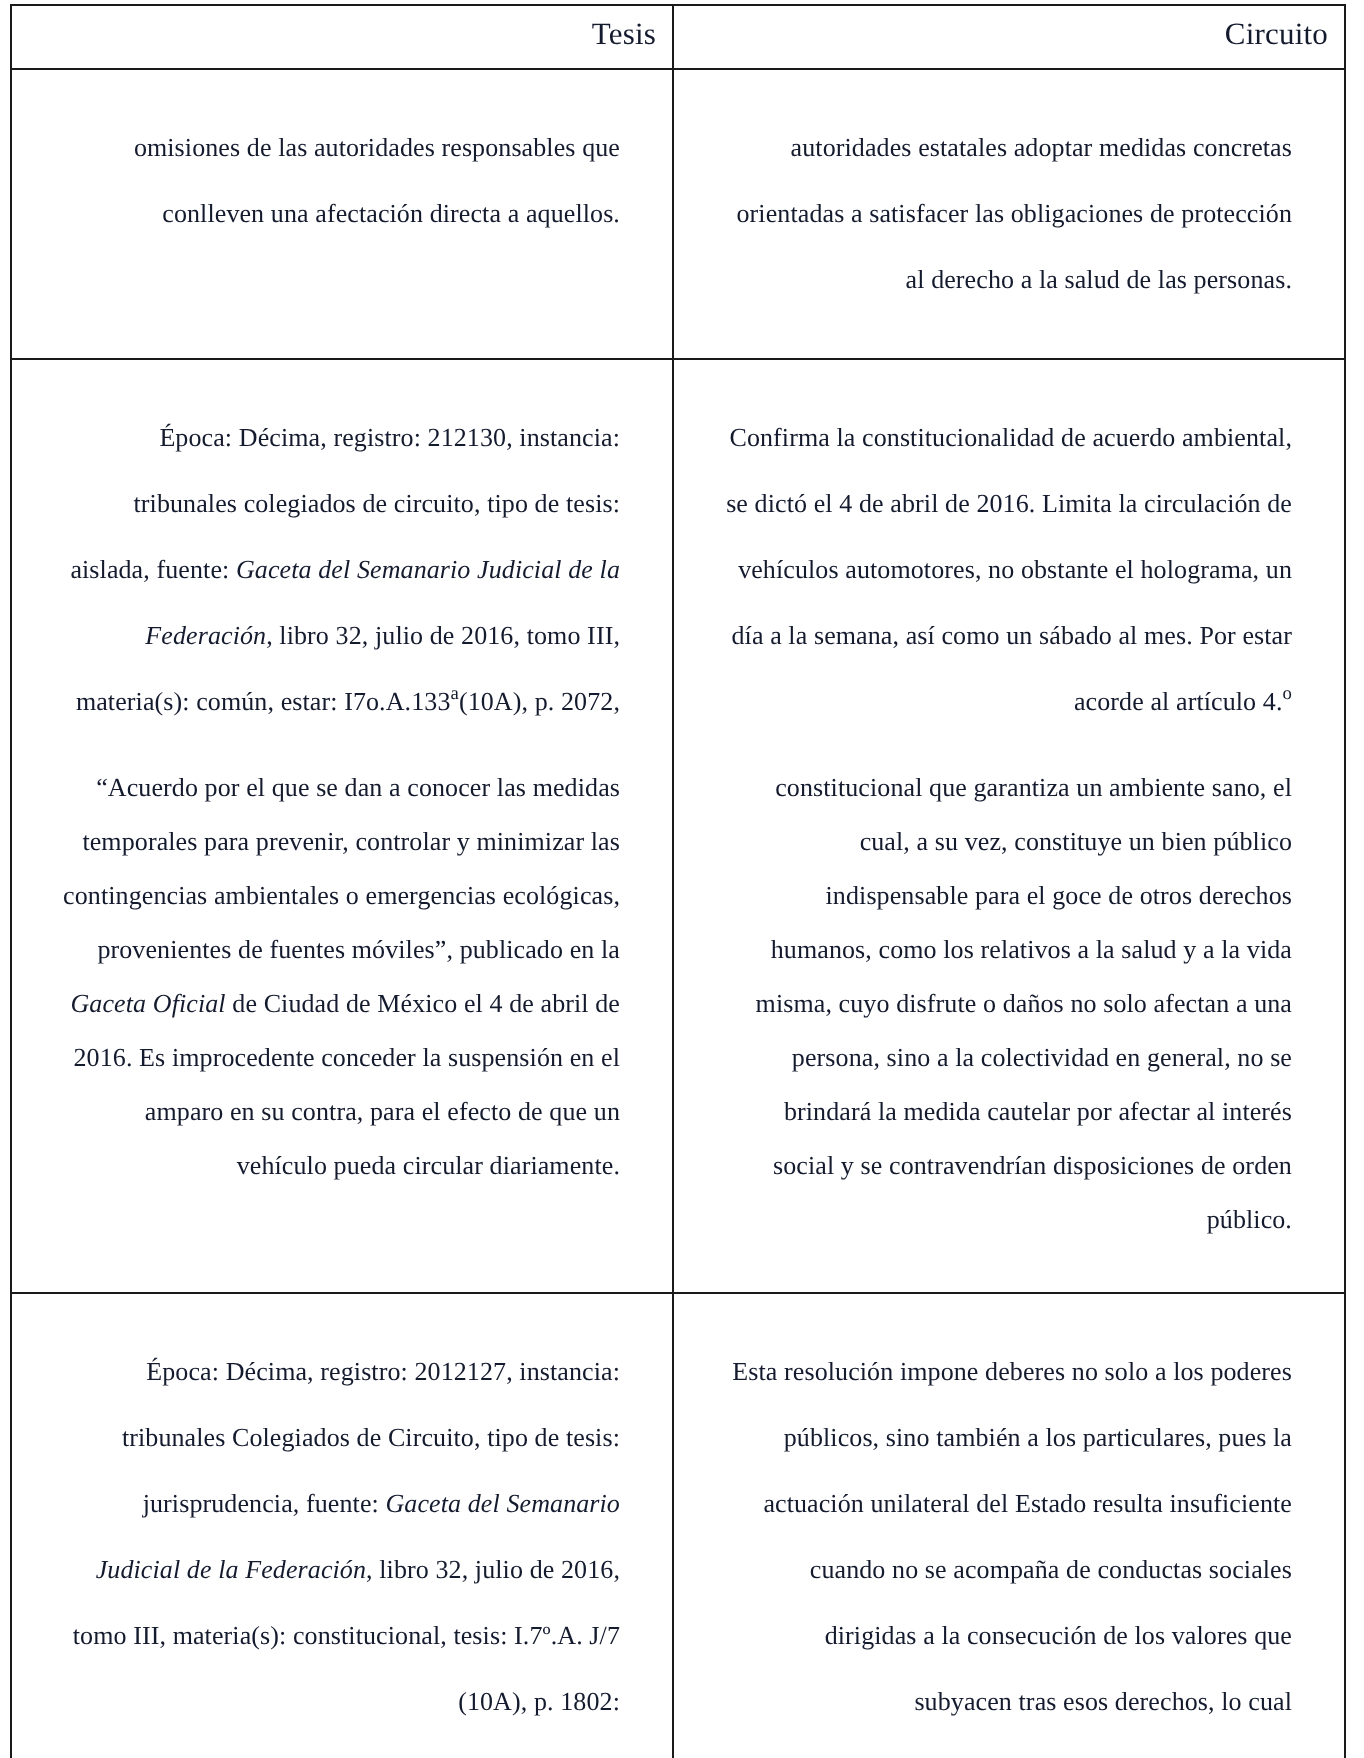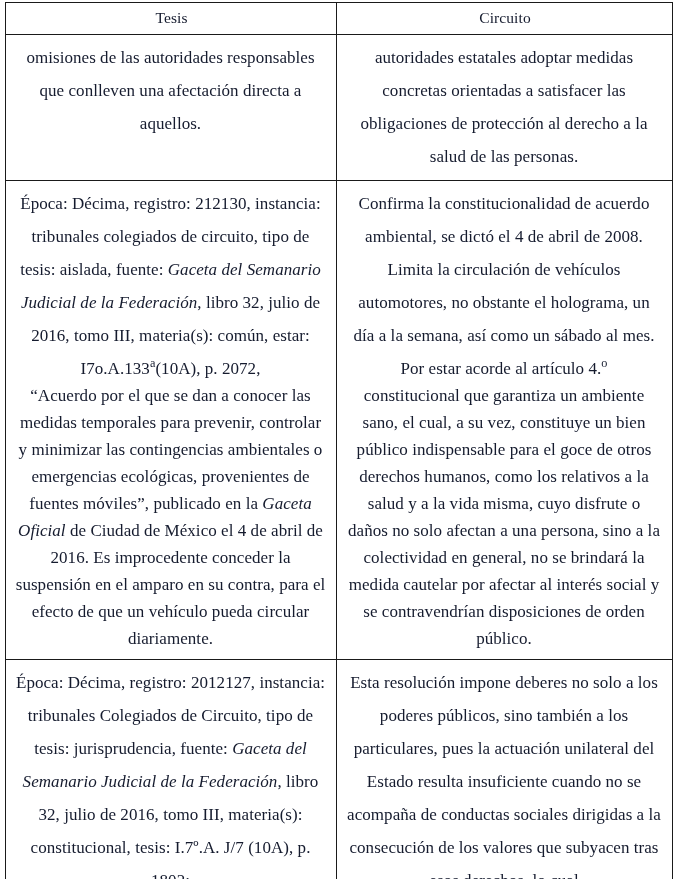--- a/index.html
+++ b/index.html
@@ -33,21 +33,21 @@
   }
 
   table.tesis-table col.col-tesis { width: 331px; }
   table.tesis-table col.col-contenido { width: 336px; }
 
   table.tesis-table td,
   table.tesis-table th {
     border: 1px solid #1a1a1a;
     vertical-align: top;
     padding: 0;
-    text-align: center;
+    text-align: right;
     font-weight: normal;
   }
 
   
   .hdr-cell {
     height: 31px;
   }
   .hdr-cell .cell-inner {
     padding: 5px 8px 0 9px;
   }
@@ -56,23 +56,23 @@
     line-height: 20px;
     letter-spacing: 0.1px;
   }
 
   
   .body-cell .cell-inner {
     padding: 6px 10px 7px 9px;
   }
 
   .para {
-    font-size: 17px;
+    font-size: 13px;
     line-height: 33px;
-    margin: 0;
+    margin: 16px;
     letter-spacing: 0.05px;
     white-space: pre-line;
   }
   .para + .para {
     margin-top: 0;
   }
   
   .para.tight {
     line-height: 27px;
   }
@@ -135,21 +135,21 @@
         </tr>
         <tr class="data-row">
           <td class="body-cell row2-left" style="border-color: rgb(26, 26, 26);">
             <div class="cell-inner">
               <p class="para"><span>Época: Décima, registro: 212130, instancia: tribunales colegiados de circuito, tipo de tesis: aislada, fuente: </span><em class="title-italic">Gaceta del Semanario Judicial de la Federación</em><span>, libro 32, julio de 2016, tomo III, materia(s): común, estar: I7o.A.133</span><sup class="ord">a</sup><span>(10A), p. 2072,</span></p>
               <p class="para tight tight-follow"><span>“Acuerdo por el que se dan a conocer las medidas temporales para prevenir, controlar y minimizar las contingencias ambientales o emergencias ecológicas, provenientes de fuentes móviles”, publicado en la </span><em class="title-italic">Gaceta Oficial</em><span> de Ciudad de México el 4 de abril de 2016. Es improcedente conceder la suspensión en el amparo en su contra, para el efecto de que un vehículo pueda circular diariamente.</span></p>
             </div>
           </td>
           <td class="body-cell" style="border-color: rgb(26, 26, 26);">
             <div class="cell-inner">
-              <p class="para"><span>Confirma la constitucionalidad de acuerdo ambiental, se dictó el 4 de abril de 2008. Limita la circulación de vehículos automotores, no obstante el holograma, un día a la semana, así como un sábado al mes. Por estar acorde al artículo 4.</span><sup class="ord">o</sup></p>
+              <p class="para"><span>Confirma la constitucionalidad de acuerdo ambiental, se dictó el 4 de abril de 2016. Limita la circulación de vehículos automotores, no obstante el holograma, un día a la semana, así como un sábado al mes. Por estar acorde al artículo 4.</span><sup class="ord">o</sup></p>
               <p class="para tight tight-follow"><span>constitucional que garantiza un ambiente sano, el cual, a su vez, constituye un bien público indispensable para el goce de otros derechos humanos, como los relativos a la salud y a la vida misma, cuyo disfrute o daños no solo afectan a una persona, sino a la colectividad en general, no se brindará la medida cautelar por afectar al interés social y se contravendrían disposiciones de orden público.</span></p>
             </div>
           </td>
         </tr>
         <tr class="data-row">
           <td class="body-cell row3-left" style="border-color: rgb(26, 26, 26);">
             <div class="cell-inner">
               <p class="para"><span>Época: Décima, registro: 2012127, instancia: tribunales Colegiados de Circuito, tipo de tesis: jurisprudencia, fuente: </span><em class="title-italic">Gaceta del Semanario Judicial de la Federación</em><span>, libro 32, julio de 2016, tomo III, materia(s): constitucional, tesis: I.7º.A. J/7 (10A), p. 1802:</span></p>
             </div>
           </td>

